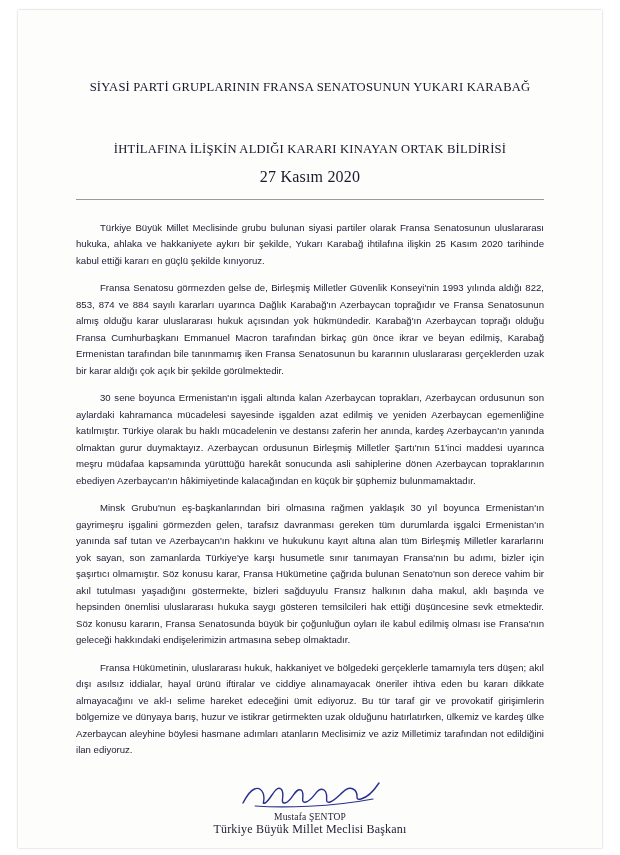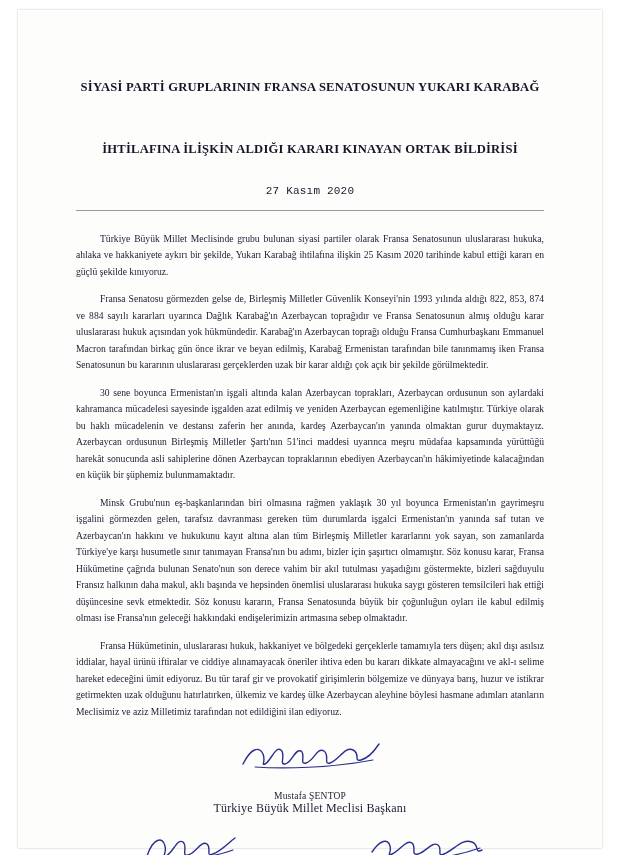--- a/index.html
+++ b/index.html
@@ -31,46 +31,45 @@
     box-sizing: border-box;
     padding: 24px 58px 0 58px;
   }
   .title-block {
     text-align: center;
     margin-top: 14px;
   }
   .title-line {
     font-family: "Liberation Serif", serif;
     font-variant: small-caps;
-    font-weight: bold;
+    font-weight: normal;
     font-size: 12.6px;
     letter-spacing: 0.2px;
     color: #15162a;
     line-height: 1.45;
     margin-top: 44px;
   }
   .doc-date {
     text-align: center;
-    font-size: 11px;
+    font-size: 16px;
     color: #1a1a2e;
-    margin-top: 26px;
-    letter-spacing: 0.2px;
-    font-family: Liberation Mono, monospace;
+    margin-top: 9px;
+    letter-spacing: 0.2px;
   }
   .rule {
     margin: 13px 0 0 0;
     height: 1px;
     background: #9a9a9a;
     width: 100%;
   }
   .body-text {
     margin-top: 20px;
   }
   .para {
-    font-family: Liberation Serif, serif;
+    font-family: Liberation Sans, sans-serif;
     font-size: 9.6px;
     line-height: 1.72;
     color: #1c1c34;
     text-align: justify;
     text-indent: 24px;
     margin: 0 0 11px 0;
     hyphens: auto;
   }
   .sig-main {
     margin-top: 18px;
@@ -79,21 +78,21 @@
   }
   .sig-scribble {
     height: 34px;
     display: flex;
     justify-content: center;
     align-items: flex-end;
   }
   .sig-name {
     font-size: 9.5px;
     color: #1c1c34;
-    margin-top: 19px;
+    margin-top: 1px;
     letter-spacing: 0.2px;
   }
   .sig-role {
     font-size: 12px;
     color: #1c1c34;
     letter-spacing: 0.2px;
   }
   .sig-grid {
     margin-top: 16px;
     display: flex;

